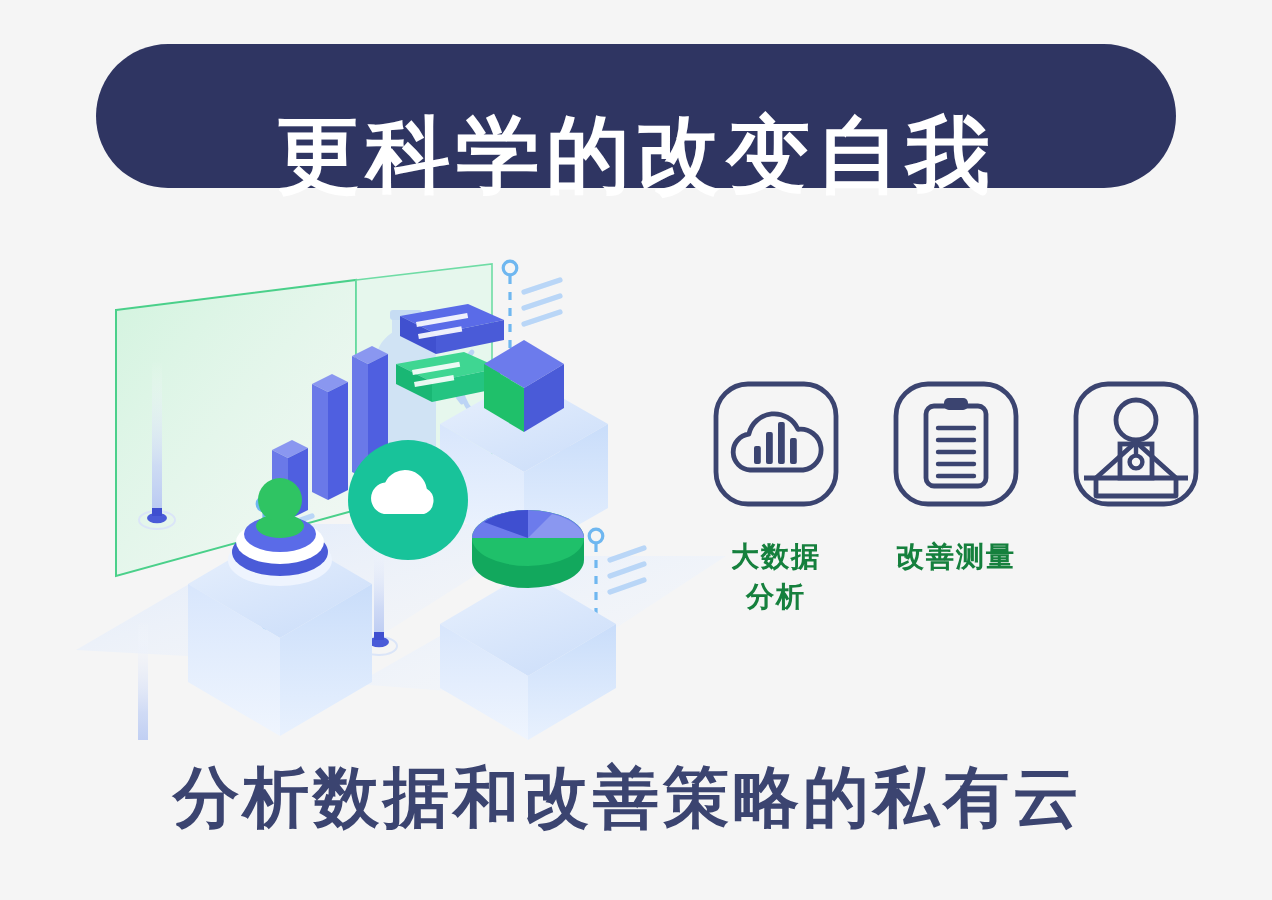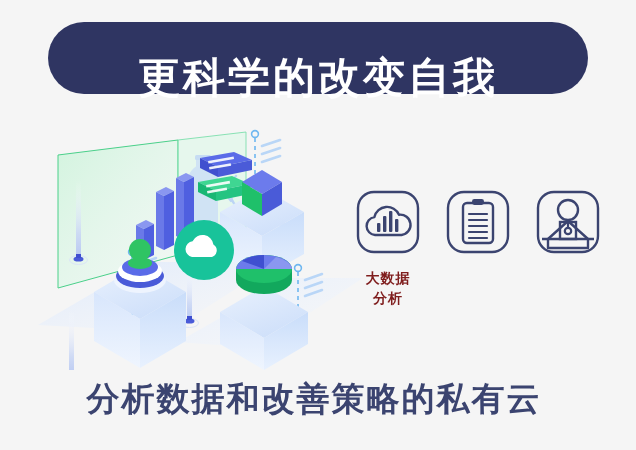--- a/index.html
+++ b/index.html
@@ -28,21 +28,21 @@
   .illus svg{display:block;}
 
   
   .features{
     position:absolute;left:352px;top:190px;width:252px;height:145px;
     display:flex;justify-content:space-between;
   }
   .feature{width:72px;display:flex;flex-direction:column;align-items:center;}
   .feat-icon{width:64px;height:64px;}
   .feat-label{
-    margin-top:14px;color:#7f1d1d;font-size:14px;font-weight:bold;
+    margin-top:14px;color:#15803d;font-size:14px;font-weight:bold;
     line-height:1.45;text-align:center;letter-spacing:1px;
   }
   .feat-label span{display:block;}
 
   
   .tagline{
     position:absolute;left:0;top:382px;width:628px;text-align:center;
     color:#3b4470;font-size:33px;font-weight:bold;letter-spacing:2px;
     line-height:1;white-space:nowrap;
   }
@@ -273,20 +273,21 @@
           <g stroke="#3b4470" stroke-width="2.2" stroke-linecap="round">
             <line x1="23" y1="24" x2="41" y2="24"></line>
             <line x1="23" y1="30" x2="41" y2="30"></line>
             <line x1="23" y1="36" x2="41" y2="36"></line>
             <line x1="23" y1="42" x2="41" y2="42"></line>
             <line x1="23" y1="48" x2="41" y2="48"></line>
           </g>
         </svg>
       </div>
       <div class="feat-label">
+        <span>改善测量</span>
       </div>
     </div>
 
     <div class="feature">
       <div class="feat-icon">
         <svg viewBox="0 0 64 64" width="64" height="64">
           <defs>
             <clipPath id="agentClip">
               <rect x="3.2" y="3.2" width="57.6" height="57.6" rx="15"></rect>
             </clipPath>

